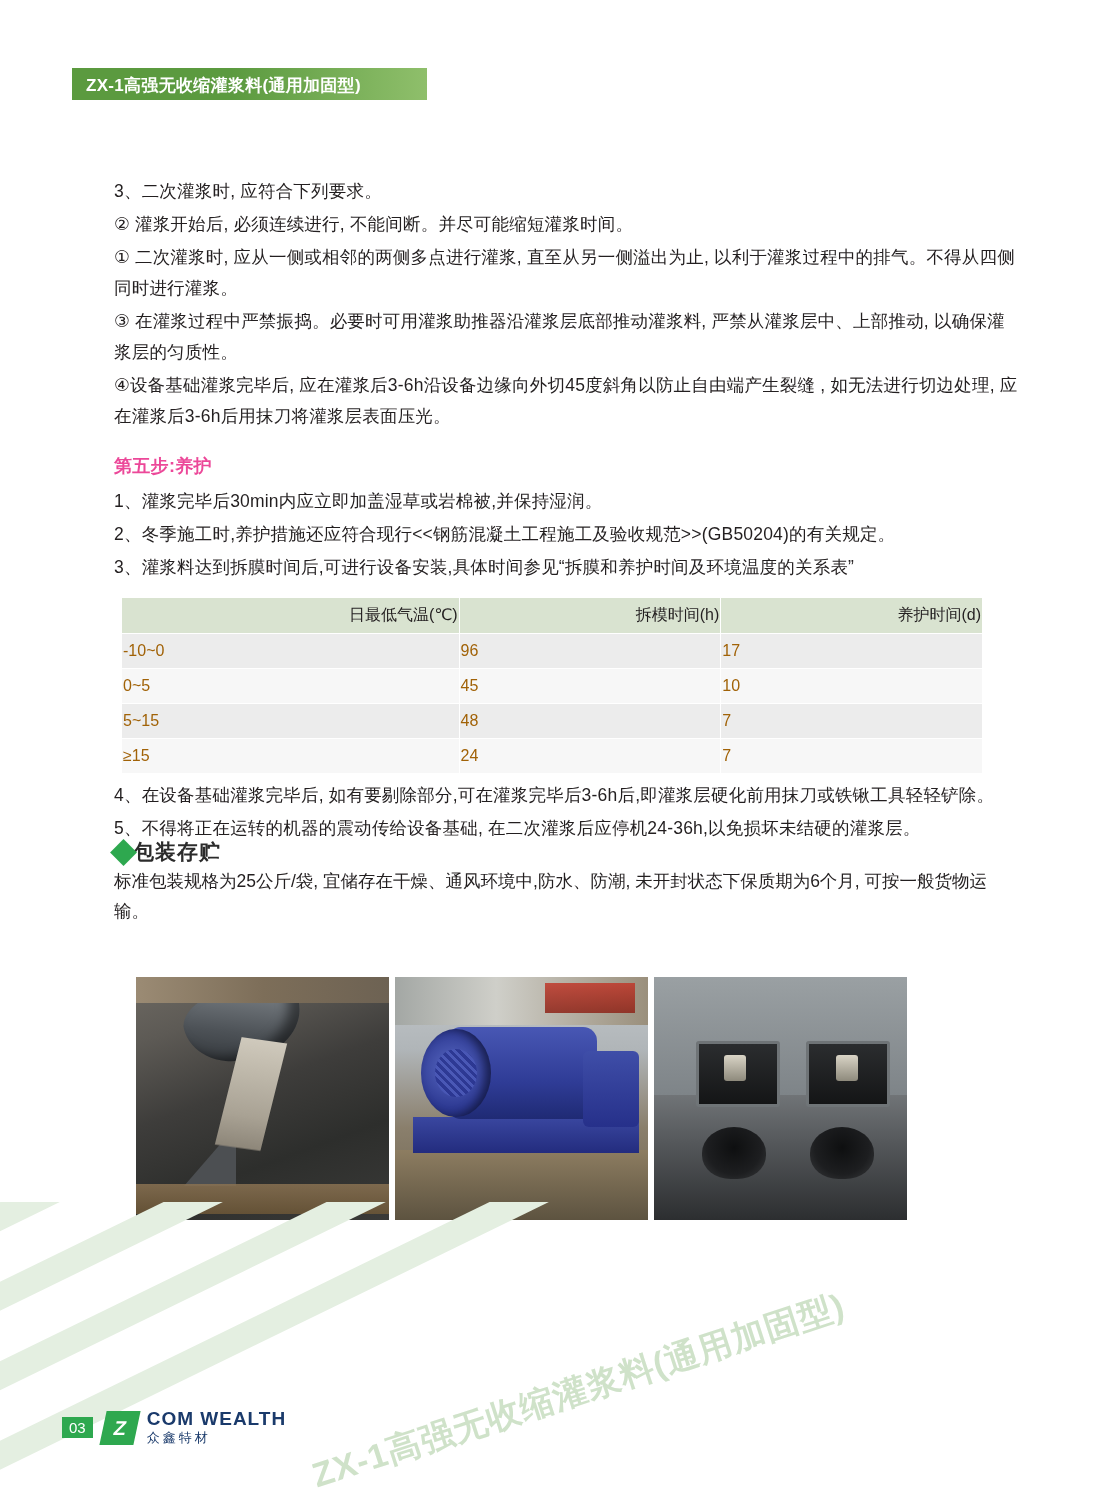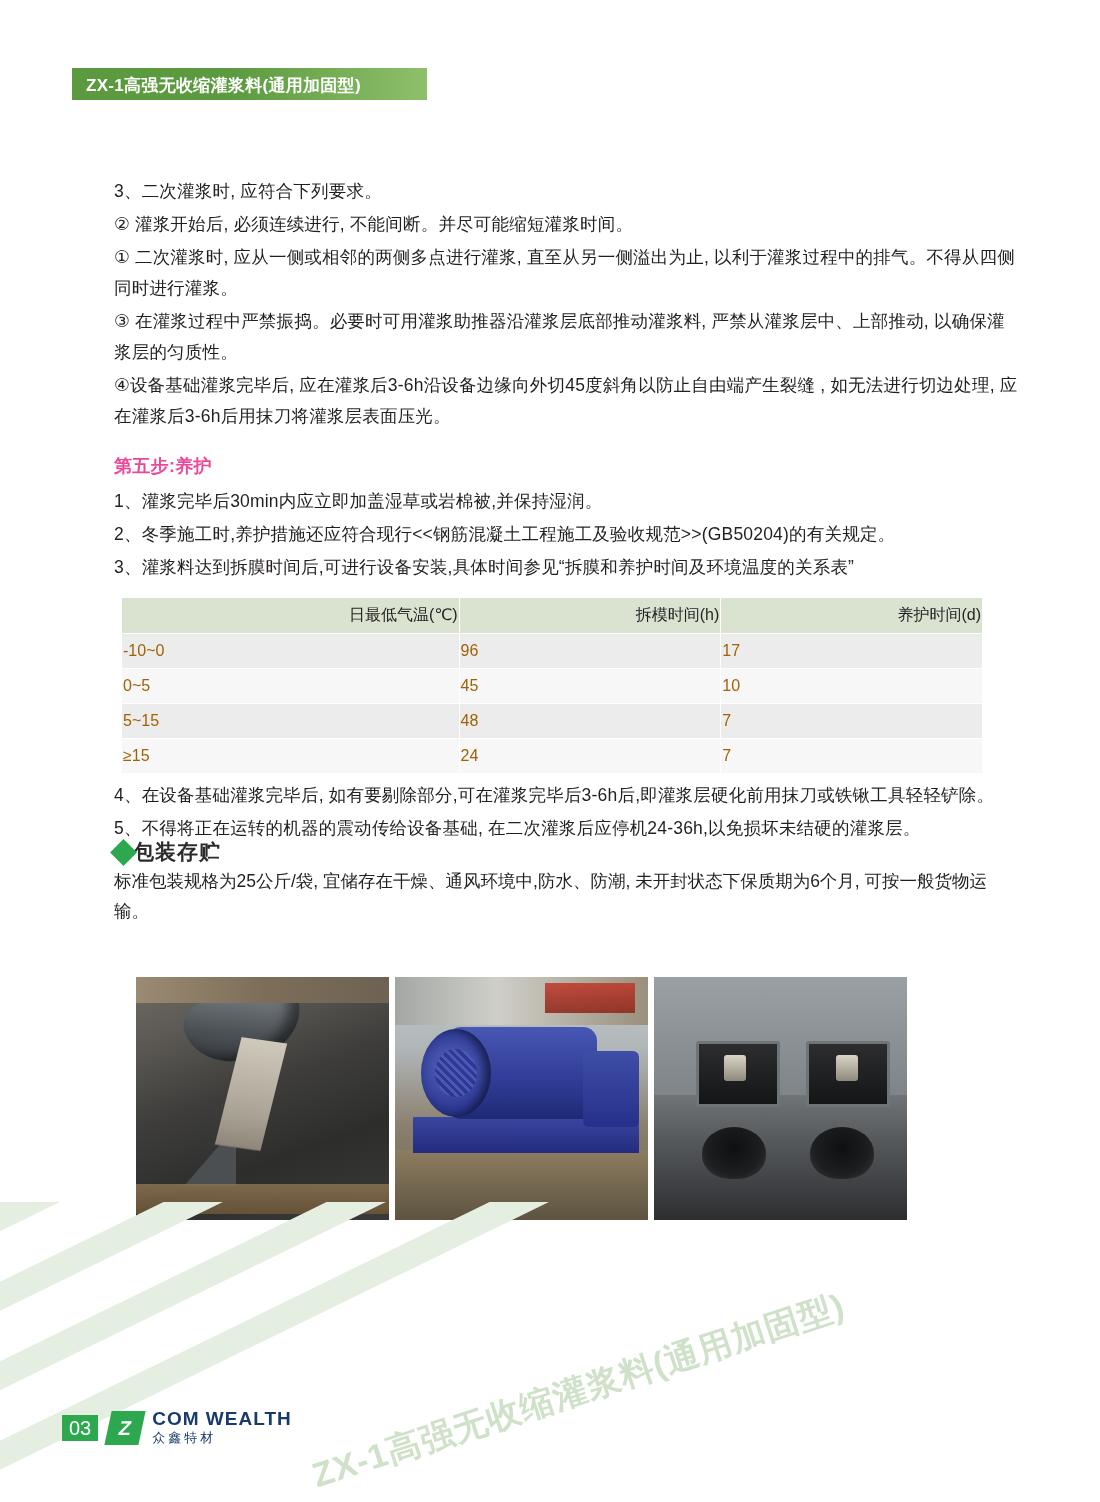--- a/index.html
+++ b/index.html
@@ -287,21 +287,21 @@
     position: absolute;
     left: 62px;
     bottom: 56px;
     display: flex;
     align-items: center;
     gap: 10px;
   }
   .page-num {
     background: #2ea84f;
     color: #ffffff;
-    font-size: 20px;
+    font-size: 15px;
     padding: 3px 7px;
     line-height: 1;
   }
   .logo-mark {
     width: 34px; height: 34px;
     background: #2ea84f;
     color: #fff;
     font-weight: bold;
     font-size: 20px;
     display: flex; align-items: center; justify-content: center;

